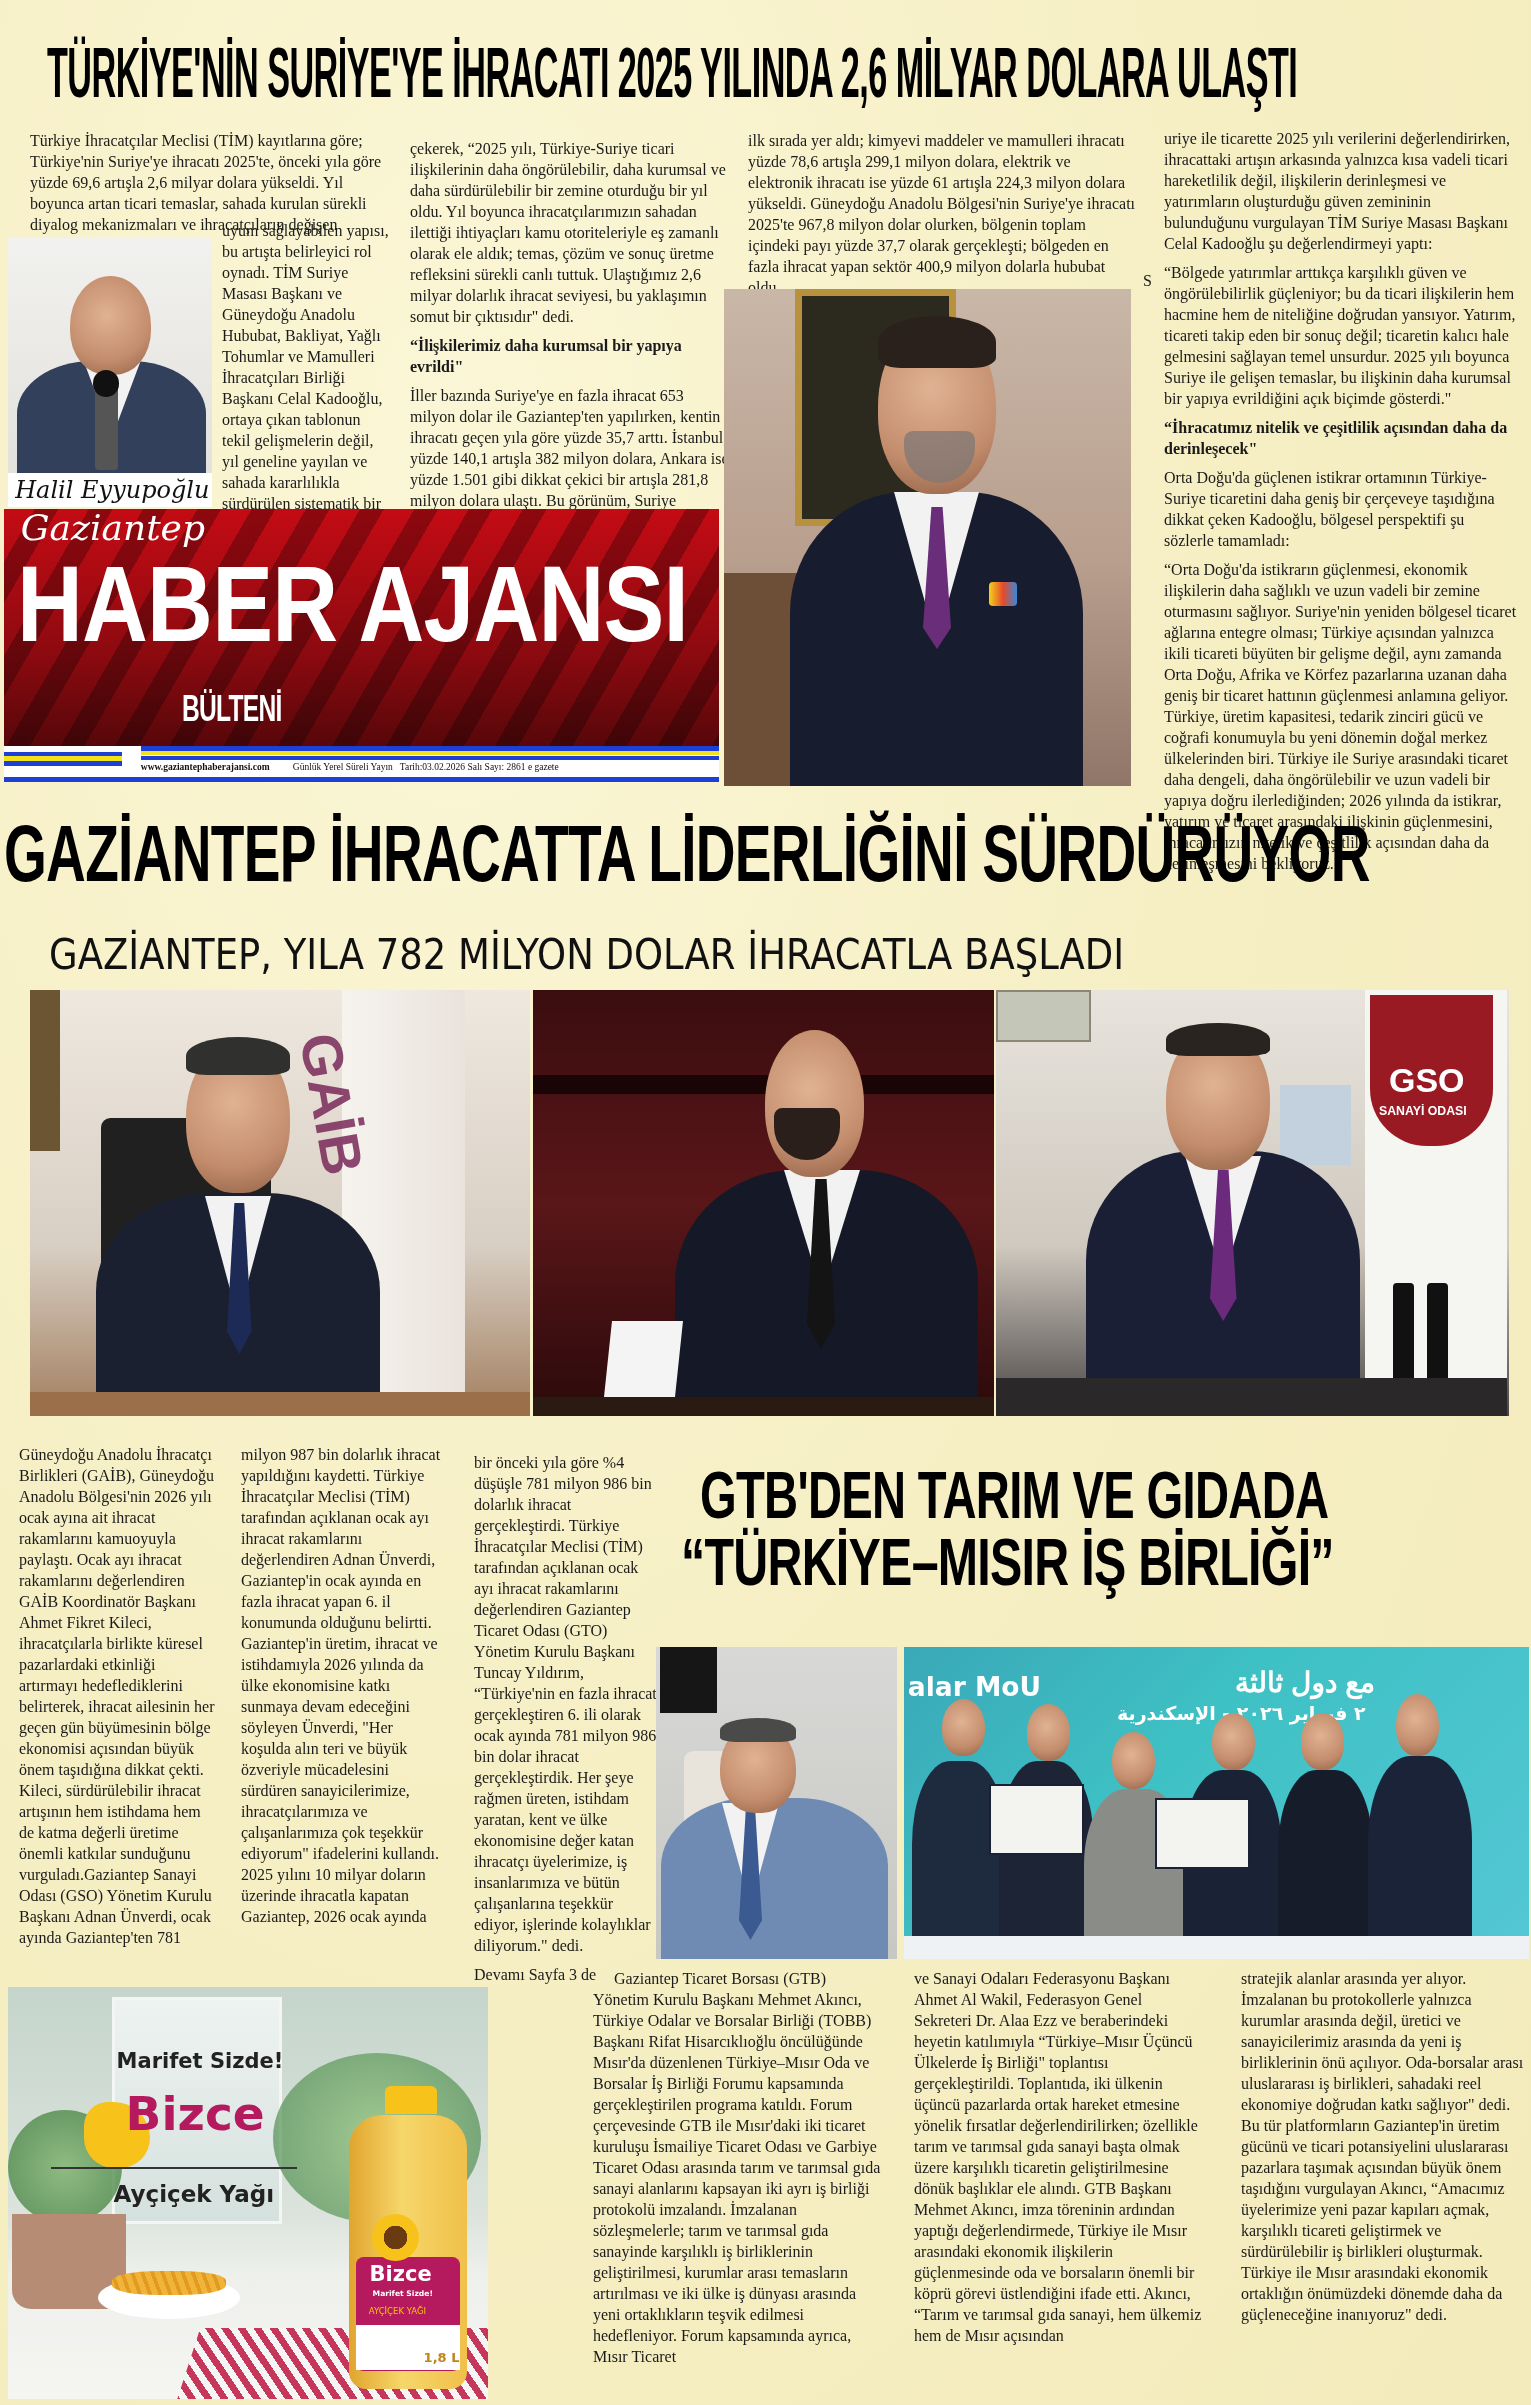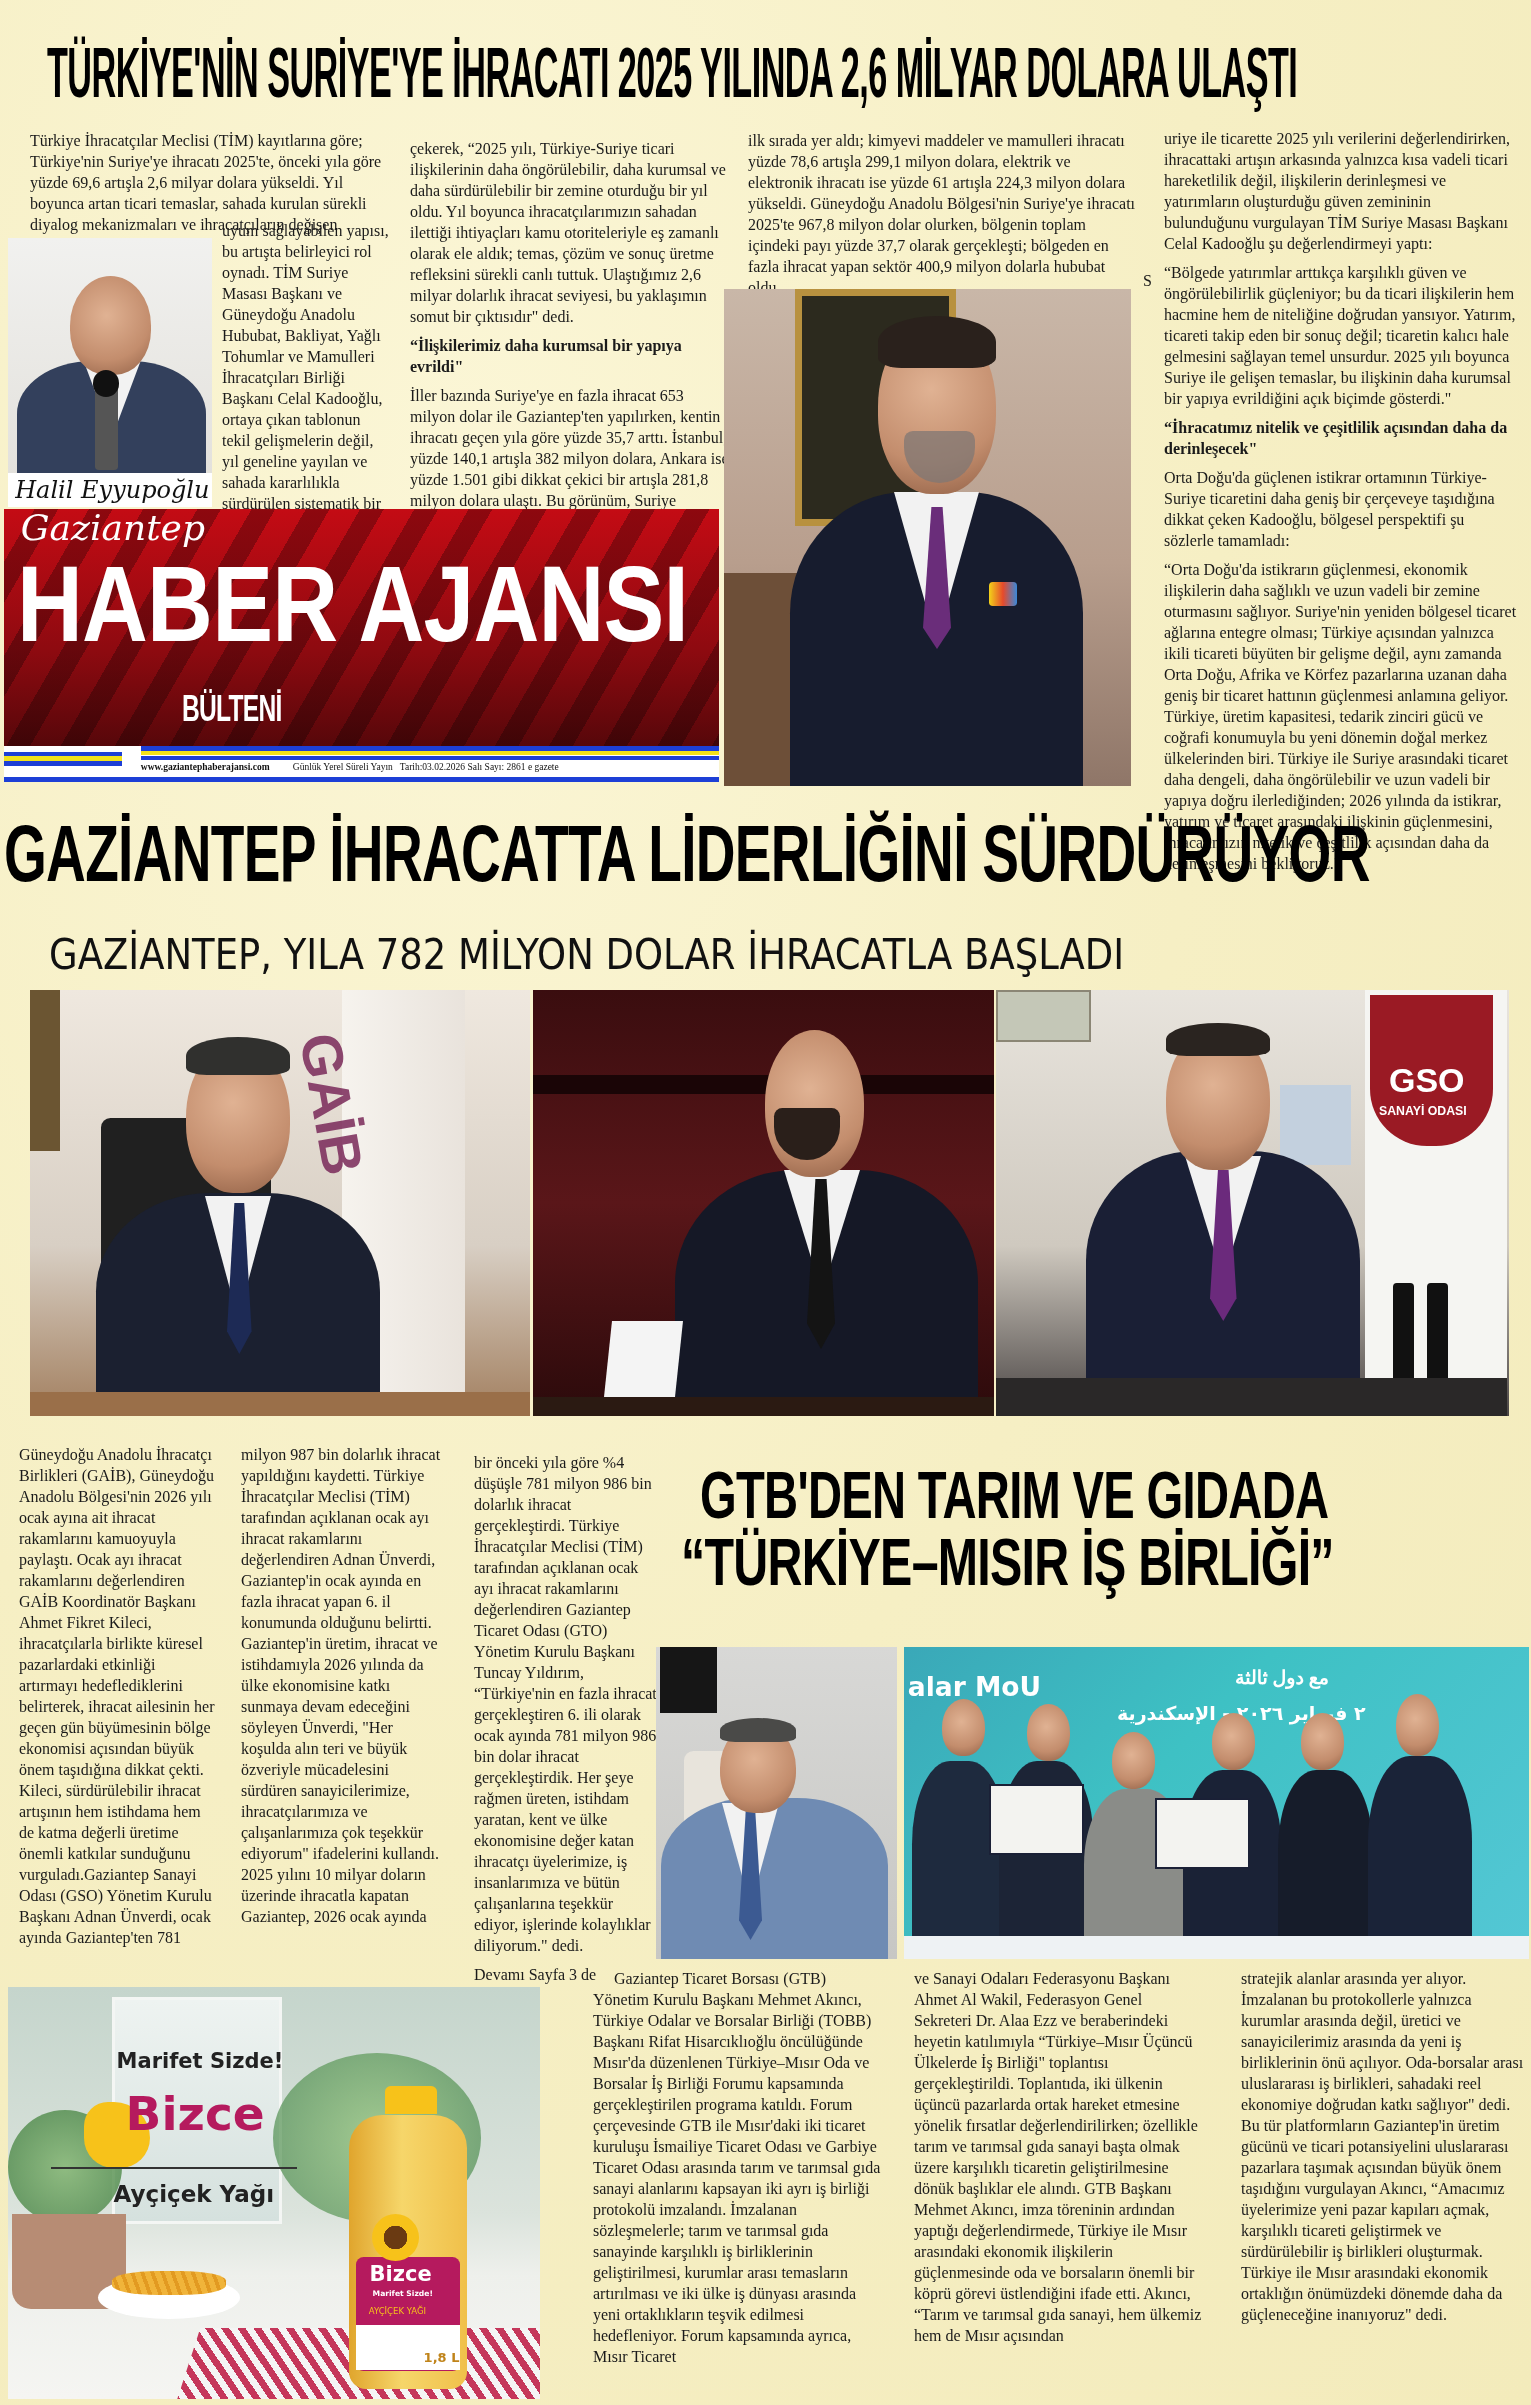--- a/index.html
+++ b/index.html
@@ -145,21 +145,21 @@
     <div class="abs" style="left:28px; top:104px; width:104px; height:142px; background:#e8e4dc; border-radius:9.5px;"></div>
     <div class="suit" style="left:4.7px; top:151px; width:227px; height:170px; background:#6f8bb3;"></div>
     <div class="shirt" style="left:66px; top:156px; width:57px; height:104px;"></div>
     <div class="tie" style="left:83px; top:161px; width:23px; height:132px; background:#3c5a92;"></div>
     <div class="person-head" style="left:64px; top:76px; width:76px; height:90px;"></div>
     <div class="abs" style="left:64px; top:71px; width:76px; height:24px; background:#4a4a48; border-radius:50% 50% 20% 20%;"></div>
   </div>
 
   <div class="photo" style="left:904px; top:1647px; width:625px; height:312px; background: linear-gradient(135deg,#3aa8b8 0%,#3ec1c4 40%,#54c7d5 100%);">
     <div class="abs" style="left:3.8px; top:24px; font-family:'DejaVu Sans',sans-serif; font-weight:bold; font-size:26.5px; color:#fff;">alar MoU</div>
-    <div class="abs" style="left:331px; top:19px; font-family:Liberation Serif, serif; font-weight:bold; font-size:19px; color:#fff; direction:rtl;">مع دول ثالثة</div>
+    <div class="abs" style="left:331px; top:19px; font-family:Liberation Sans, sans-serif; font-weight:bold; font-size:28px; color:#fff; direction:rtl;">مع دول ثالثة</div>
     <div class="abs" style="left:213px; top:55px; font-family:'DejaVu Sans',sans-serif; font-weight:bold; font-size:19px; color:#fff; direction:rtl;">٢ فبراير ٢٠٢٦ - الإسكندرية</div>
     <div class="suit" style="left:7.6px; top:114px; width:95px; height:208px; background:#1e2a3e;"></div>
     <div class="suit" style="left:95px; top:114px; width:95px; height:208px; background:#1c2436;"></div>
     <div class="suit" style="left:180px; top:142px; width:104px; height:189px; background:#8a8c88;"></div>
     <div class="suit" style="left:279px; top:123px; width:99px; height:199px; background:#1a2236;"></div>
     <div class="suit" style="left:374px; top:123px; width:95px; height:199px; background:#161c2a;"></div>
     <div class="suit" style="left:464px; top:109px; width:104px; height:213px; background:#1a2338;"></div>
     <div class="person-head" style="left:38px; top:52px; width:43px; height:57px;"></div>
     <div class="person-head" style="left:123px; top:57px; width:43px; height:57px;"></div>
     <div class="person-head" style="left:208px; top:85px; width:43px; height:57px;"></div>
@@ -168,21 +168,21 @@
     <div class="person-head" style="left:492px; top:47px; width:43px; height:62px;"></div>
     <div class="abs" style="left:85px; top:137px; width:95px; height:71px; background:#f3f3f0; border:2.8px solid #1a2036;"></div>
     <div class="abs" style="left:251px; top:151px; width:95px; height:71px; background:#f3f3f0; border:2.8px solid #1a2036;"></div>
     <div class="abs" style="left:0; top:289px; width:625px; height:24px; background:#eef2f4;"></div>
   </div>
 
   <div class="abs text-col" style="left:593px; top:1968px; width:289px; text-indent:21px;">Gaziantep Ticaret Borsası (GTB) Yönetim Kurulu Başkanı Mehmet Akıncı, Türkiye Odalar ve Borsalar Birliği (TOBB) Başkanı Rifat Hisarcıklıoğlu öncülüğünde Mısır'da düzenlenen Türkiye–Mısır Oda ve Borsalar İş Birliği Forumu kapsamında gerçekleştirilen programa katıldı. Forum çerçevesinde GTB ile Mısır'daki iki ticaret kuruluşu İsmailiye Ticaret Odası ve Garbiye Ticaret Odası arasında tarım ve tarımsal gıda sanayi alanlarını kapsayan iki ayrı iş birliği protokolü imzalandı. İmzalanan sözleşmelerle; tarım ve tarımsal gıda sanayinde karşılıklı iş birliklerinin geliştirilmesi, kurumlar arası temasların artırılması ve iki ülke iş dünyası arasında yeni ortaklıkların teşvik edilmesi hedefleniyor. Forum kapsamında ayrıca, Mısır Ticaret</div>
   <div class="abs text-col" style="left:914px; top:1968px; width:289px;">ve Sanayi Odaları Federasyonu Başkanı Ahmet Al Wakil, Federasyon Genel Sekreteri Dr. Alaa Ezz ve beraberindeki heyetin katılımıyla “Türkiye–Mısır Üçüncü Ülkelerde İş Birliği" toplantısı gerçekleştirildi. Toplantıda, iki ülkenin üçüncü pazarlarda ortak hareket etmesine yönelik fırsatlar değerlendirilirken; özellikle tarım ve tarımsal gıda sanayi başta olmak üzere karşılıklı ticaretin geliştirilmesine dönük başlıklar ele alındı. GTB Başkanı Mehmet Akıncı, imza töreninin ardından yaptığı değerlendirmede, Türkiye ile Mısır arasındaki ekonomik ilişkilerin güçlenmesinde oda ve borsaların önemli bir köprü görevi üstlendiğini ifade etti. Akıncı, “Tarım ve tarımsal gıda sanayi, hem ülkemiz hem de Mısır açısından</div>
   <div class="abs text-col" style="left:1241px; top:1968px; width:284px;">stratejik alanlar arasında yer alıyor. İmzalanan bu protokollerle yalnızca kurumlar arasında değil, üretici ve sanayicilerimiz arasında da yeni iş birliklerinin önü açılıyor. Oda-borsalar arası uluslararası iş birlikleri, sahadaki reel ekonomiye doğrudan katkı sağlıyor" dedi. Bu tür platformların Gaziantep'in üretim gücünü ve ticari potansiyelini uluslararası pazarlara taşımak açısından büyük önem taşıdığını vurgulayan Akıncı, “Amacımız üyelerimize yeni pazar kapıları açmak, karşılıklı ticareti geliştirmek ve sürdürülebilir iş birlikleri oluşturmak. Türkiye ile Mısır arasındaki ekonomik ortaklığın önümüzdeki dönemde daha da güçleneceğine inanıyoruz" dedi.</div>
 
-  <div class="photo" style="left:7.6px; top:1987px; width:532px; height:412px; background: linear-gradient(180deg,#c5d5cc 0%,#dbe3dc 55%,#eef0ec 70%,#f5f5f2 100%);">
+  <div class="photo" style="left:7.6px; top:1987px; width:480px; height:412px; background: linear-gradient(180deg,#c5d5cc 0%,#dbe3dc 55%,#eef0ec 70%,#f5f5f2 100%);">
     <div class="abs" style="left:104px; top:9.5px; width:170px; height:227px; background: linear-gradient(180deg,#eef3f1,#d5e1de); border:3.8px solid #f4f6f4;"></div>
     <div class="abs" style="left:0; top:123px; width:114px; height:114px; background: radial-gradient(circle,#7db26b,#3c7a3c); border-radius:50%; opacity:0.8;"></div>
     <div class="abs" style="left:4.7px; top:227px; width:114px; height:95px; background:#b78c74; border-radius:0 0 19px 19px;"></div>
     <div class="abs" style="left:265px; top:66px; width:208px; height:170px; background: radial-gradient(circle,#8dc173,#3f8047); border-radius:50%; opacity:0.7;"></div>
     <div class="abs" style="left:109px; top:62px; font-family:'DejaVu Sans',sans-serif; font-weight:bold; font-size:21px; color:#222;">Marifet Sizde!</div>
     <div class="abs" style="left:76px; top:115px; width:66px; height:66px; background:#f7c21a; border-radius:40% 60% 50% 50%;"></div>
     <div class="abs" style="left:118px; top:99px; font-family:'DejaVu Sans',sans-serif; font-weight:900; font-size:47px; color:#b51a5e;">Bizce</div>
     <div class="abs" style="left:43px; top:180px; width:246px; height:1.9px; background:#333;"></div>
     <div class="abs" style="left:106px; top:194px; font-family:'DejaVu Sans',sans-serif; font-weight:bold; font-size:23px; color:#222;">Ayçiçek Yağı</div>
     <div class="abs" style="left:90px; top:289px; width:142px; height:43px; background:#fff; border-radius:50%;"></div>

